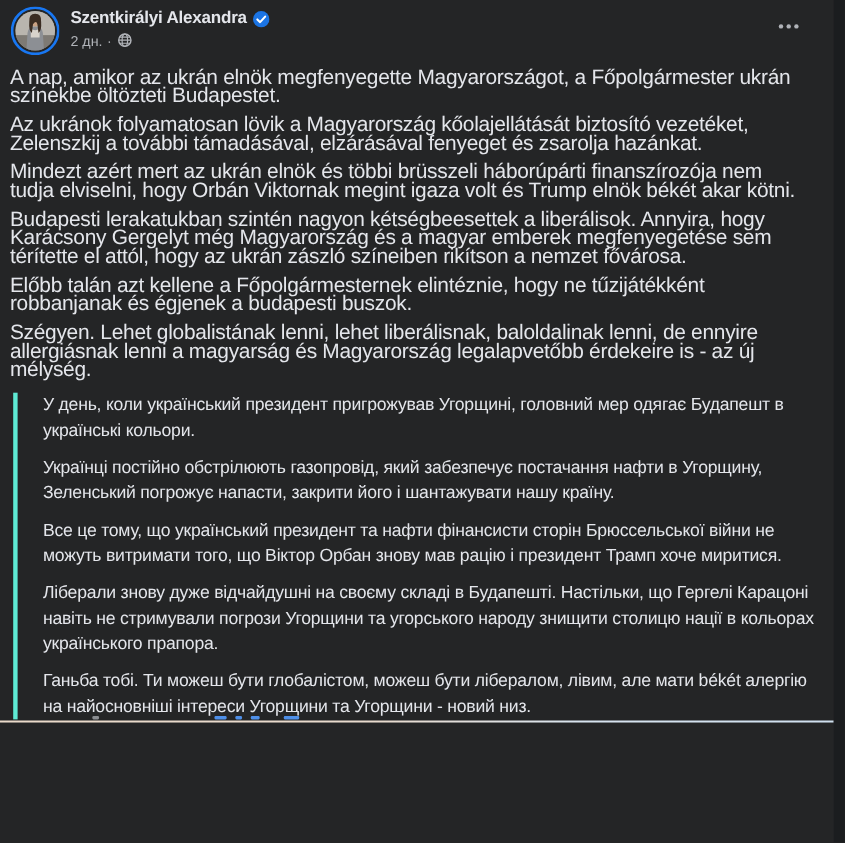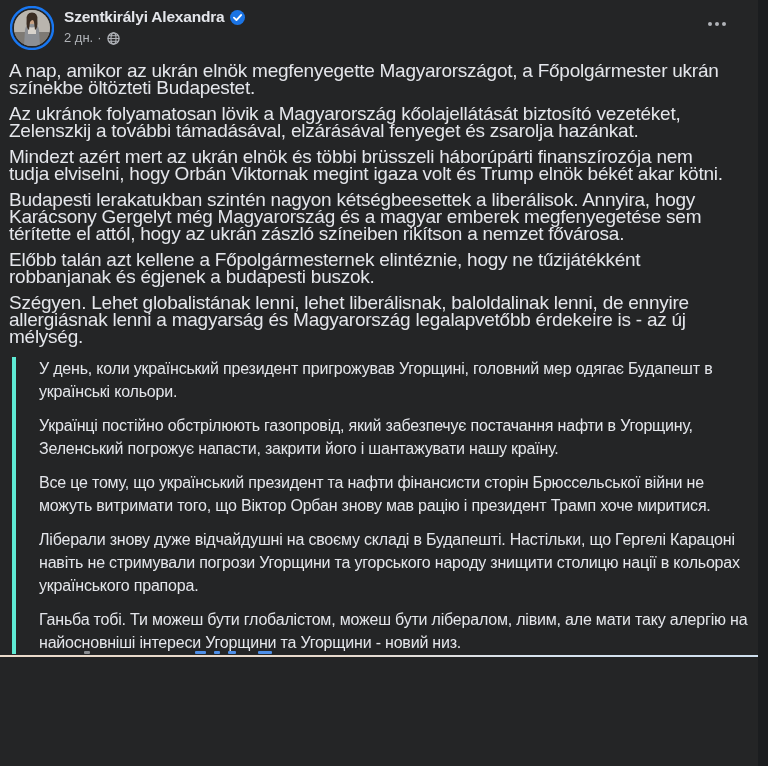--- a/index.html
+++ b/index.html
@@ -50,21 +50,21 @@
   .author {
     font-size: 15.5px;
     font-weight: bold;
     color: #e4e6eb;
     letter-spacing: -0.2px;
     cursor: pointer;
   }
   .badge { display: inline-flex; margin-top: 1px; }
   .meta-row {
     display: flex;
-    align-items: flex-end;
+    align-items: flex-start;
     gap: 4px;
     margin-top: 4px;
     font-size: 13px;
     color: #b0b3b8;
   }
   .meta-row .sep { color: #b0b3b8; }
   .timestamp { cursor: pointer; }
   .globe { display: inline-flex; margin-left: 1px; }
   .more {
     margin-left: auto;
@@ -190,21 +190,21 @@
     <p>Mindezt azért mert az ukrán elnök és többi brüsszeli háborúpárti finanszírozója nem tudja elviselni, hogy Orbán Viktornak megint igaza volt és Trump elnök békét akar kötni.</p>
     <p>Budapesti lerakatukban szintén nagyon kétségbeesettek a liberálisok. Annyira, hogy Karácsony Gergelyt még Magyarország és a magyar emberek megfenyegetése sem térítette el attól, hogy az ukrán zászló színeiben rikítson a nemzet fővárosa.</p>
     <p>Előbb talán azt kellene a Főpolgármesternek elintéznie, hogy ne tűzijátékként robbanjanak és égjenek a budapesti buszok.</p>
     <p>Szégyen. Lehet globalistának lenni, lehet liberálisnak, baloldalinak lenni, de ennyire allergiásnak lenni a magyarság és Magyarország legalapvetőbb érdekeire is - az új mélység.</p>
 
     <div class="quote">
       <p>У день, коли український президент пригрожував Угорщині, головний мер одягає Будапешт в українські кольори.</p>
       <p>Українці постійно обстрілюють газопровід, який забезпечує постачання нафти в Угорщину, Зеленський погрожує напасти, закрити його і шантажувати нашу країну.</p>
       <p>Все це тому, що український президент та нафти фінансисти сторін Брюссельської війни не можуть витримати того, що Віктор Орбан знову мав рацію і президент Трамп хоче миритися.</p>
       <p>Ліберали знову дуже відчайдушні на своєму складі в Будапешті. Настільки, що Гергелі Карацоні навіть не стримували погрози Угорщини та угорського народу знищити столицю нації в кольорах українського прапора.</p>
-      <p>Ганьба тобі. Ти можеш бути глобалістом, можеш бути лібералом, лівим, але мати таку алергію на найосновніші інтереси Угорщини та Угорщини - новий низ.</p>
+      <p>Ганьба тобі. Ти можеш бути глобалістом, можеш бути лібералом, лівим, але мати békét алергію на найосновніші інтереси Угорщини та Угорщини - новий низ.</p>
     </div>
   </div>
 
   <div class="footer-fragments">
     <span class="frag gray" style="left:84px; width:6px;"></span>
     <span class="frag" style="left:195px; width:11px;"></span>
     <span class="frag" style="left:214px; width:6px;"></span>
     <span class="frag" style="left:228px; width:8px;"></span>
     <span class="frag" style="left:258px; width:14px;"></span>
   </div>

